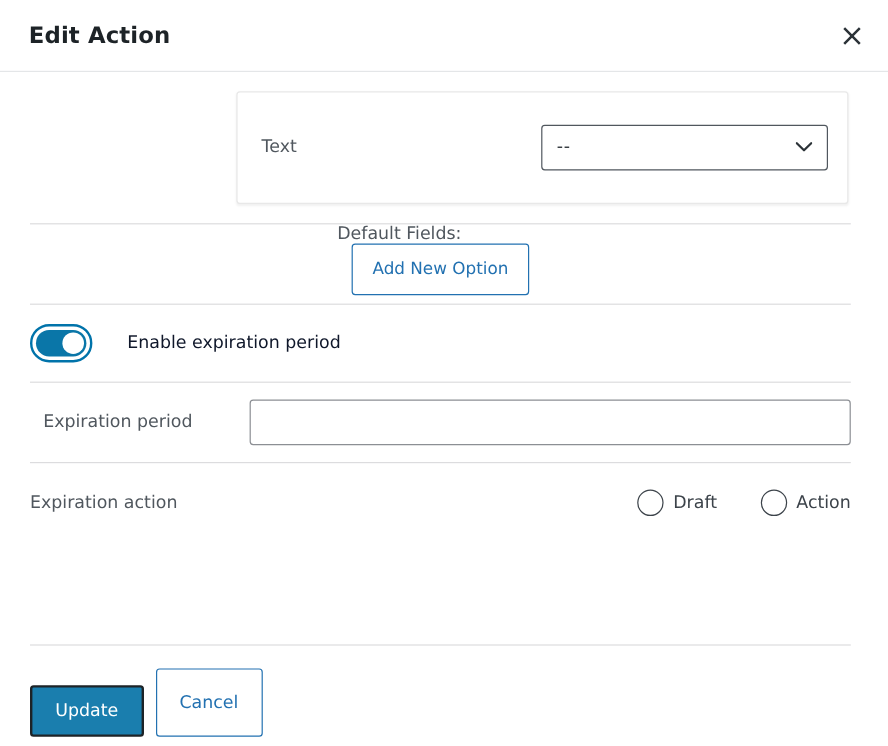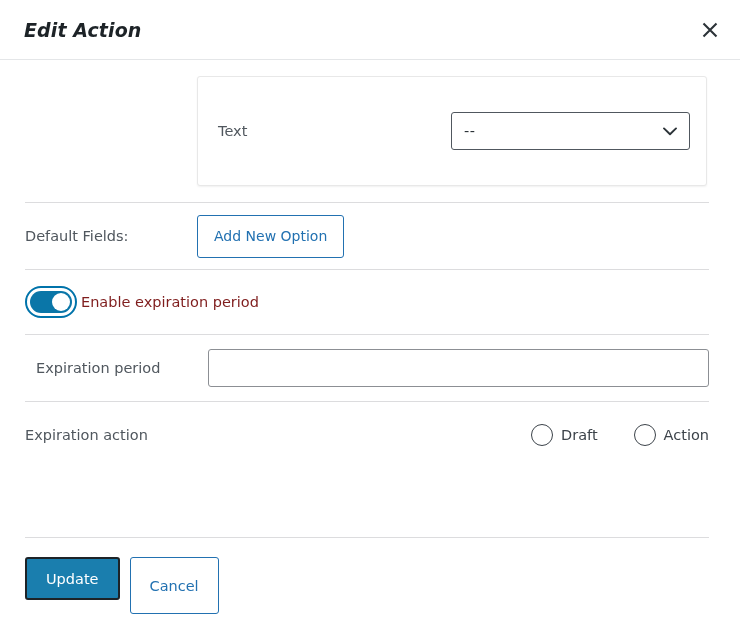--- a/index.html
+++ b/index.html
@@ -18,21 +18,20 @@
     background: #fff;
   }
 
   
   .modal-header {
     position: relative;
     height: 60px;
     border-bottom: 1px solid #e4e6e8;
     display: flex;
     align-items: center;
-    font-style: italic;
   }
   .modal-title {
     font-size: 19px;
     font-weight: 600;
     color: #1d2327;
     padding-left: 24px;
     letter-spacing: .1px;
   }
   .close-btn {
     position: absolute;
@@ -63,21 +62,21 @@
     padding-right: 33px;
   }
   .field-card {
     border: 1px solid #e8e8e8;
     background: #fff;
     border-radius: 3px;
     box-shadow: 0 1px 2px rgba(0,0,0,.06);
     display: flex;
     align-items: center;
     padding: 0 16px;
-    height: 110px;
+    height: 94px;
   }
   .field-label {
     font-size: 14.5px;
     color: #50575e;
     flex: 1 1 auto;
     padding-left: 4px;
   }
   .field-select {
     position: relative;
     width: 239px;
@@ -109,21 +108,21 @@
   .row {
     display: flex;
     align-items: center;
     padding: 0 31px 0 25px;
   }
   .row-label {
     font-size: 14.5px;
     color: #50575e;
   }
 
-  .row-default-fields { height: 66px; }
+  .row-default-fields { height: 66px; flex-direction: column; }
   .row-default-fields .row-label { width: 172px; }
 
   .btn-outline {
     border: 1px solid #2271b1;
     background: #fff;
     color: #2271b1;
     font-size: 14px;
     font-family: inherit;
     border-radius: 3px;
     padding: 0 16px;
@@ -157,22 +156,22 @@
     padding-right: 2px;
   }
   .toggle-knob {
     width: 18px;
     height: 18px;
     border-radius: 50%;
     background: #fff;
   }
   .toggle-label {
     font-size: 14.5px;
-    color: #7f1d1d;
-    margin-left: 4px;
+    color: #0f172a;
+    margin-left: 29px;
   }
 
   .row-expiration-period { height: 66px; margin-left: 11px; }
   .row-expiration-period .row-label { width: 172px; }
   .text-input {
     flex: 1 1 auto;
     height: 38px;
     border: 1px solid #8c8f94;
     border-radius: 3px;
     background: #fff;
@@ -202,21 +201,21 @@
   }
 
   
   .footer-divider {
     height: 1px;
     background: #dcdcde;
     margin: 0 31px 0 25px;
   }
   .modal-footer {
     display: flex;
-    align-items: flex-start;
+    align-items: flex-end;
     gap: 10px;
     padding: 19px 25px 0 25px;
   }
   .btn-primary {
     background: #1a7eae;
     border: 2px solid #1d2327;
     color: #fff;
     font-size: 14.5px;
     font-family: inherit;
     border-radius: 3px;

